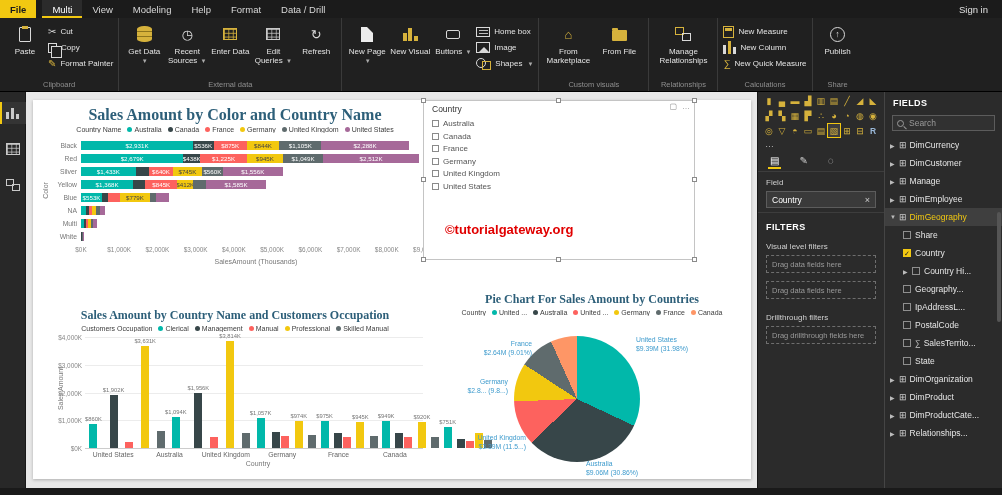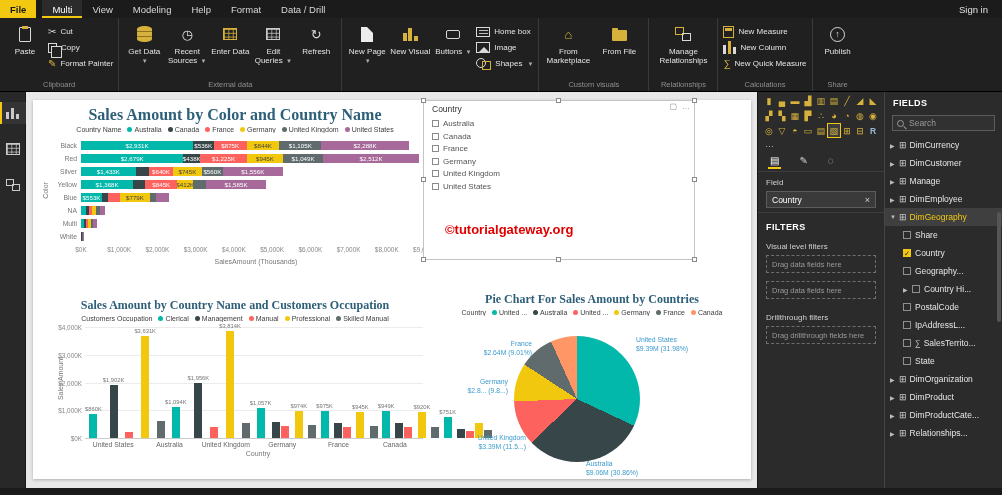--- a/index.html
+++ b/index.html
@@ -83,21 +83,21 @@
 .c1-row{position:relative;height:13px;display:flex;align-items:center}
 .c1-cat{position:absolute;left:-38px;width:34px;text-align:right;font-size:6.8px;color:#777}
 .c1-bars{display:flex;height:9.5px;width:100%}
 .c1-seg{overflow:hidden;font-size:6.2px;color:#fff;display:flex;align-items:center;justify-content:center;white-space:nowrap}
 .c1-axis{position:relative;height:10px;margin-top:2px;font-size:6.4px;color:#888}
 .c1-tick{position:absolute;top:1px;transform:translateX(-50%);white-space:nowrap}
 .c1-xlabel{margin-left:42px;text-align:center;font-size:7px;color:#777;margin-top:3px}
 .c1-ylab{position:absolute;left:-44px;top:48px;transform:rotate(-90deg);font-size:7px;color:#777}
 
 
-.c2-wrap{position:absolute;left:6px;top:198px;width:392px;height:180px}
+.c2-wrap{position:absolute;left:6px;top:208px;width:392px;height:180px}
 .c2-plot{position:relative;margin:5px 8px 0 46px;height:112px;border-bottom:1px solid #CCC}
 .gridline{position:absolute;left:0;right:0;height:1px;background:#ECECEC}
 .c2-ytick{position:absolute;right:100%;margin-right:3px;transform:translateY(-50%);font-size:6.4px;color:#888;white-space:nowrap}
 .c2-ylab{position:absolute;left:-46px;top:48px;transform:rotate(-90deg);font-size:7px;color:#777;white-space:nowrap}
 .c2-groups{position:absolute;left:0;right:0;top:0;bottom:0;display:flex}
 .c2-group{flex:1;display:flex;align-items:flex-end;justify-content:center;gap:1px}
 .bcol{display:flex;flex-direction:column;align-items:center;justify-content:flex-end}
 .blab{font-size:5.8px;color:#777;margin-bottom:1px;white-space:nowrap;height:7px}
 .bbar{width:8px}
 .c2-cats{margin-left:46px;margin-right:8px;display:flex}
@@ -862,35 +862,35 @@
         </div>
         <div class="frow lvl1">
           <span class="fcb"></span>
           <span class="flabel">Share</span>
         </div>
         <div class="frow lvl1">
           <span class="fcb checked">✓</span>
           <span class="flabel">Country</span>
         </div>
         <div class="frow lvl1">
-          <span class="fcb"></span>
-          <span class="flabel">Geography...</span>
-        </div>
-        <div class="frow lvl1">
           <span class="chv">▶</span>
           <span class="fcb"></span>
           <span class="flabel">Country Hi...</span>
         </div>
         <div class="frow lvl1">
           <span class="fcb"></span>
-          <span class="flabel">PostalCode</span>
+          <span class="flabel">Geography...</span>
         </div>
         <div class="frow lvl1">
           <span class="fcb"></span>
           <span class="flabel">IpAddressL...</span>
+        </div>
+        <div class="frow lvl1">
+          <span class="fcb"></span>
+          <span class="flabel">PostalCode</span>
         </div>
         <div class="frow lvl1">
           <span class="fcb"></span>
           <span class="sigma">∑</span>
           <span class="flabel">SalesTerrito...</span>
         </div>
         <div class="frow lvl1">
           <span class="fcb"></span>
           <span class="flabel">State</span>
         </div>

